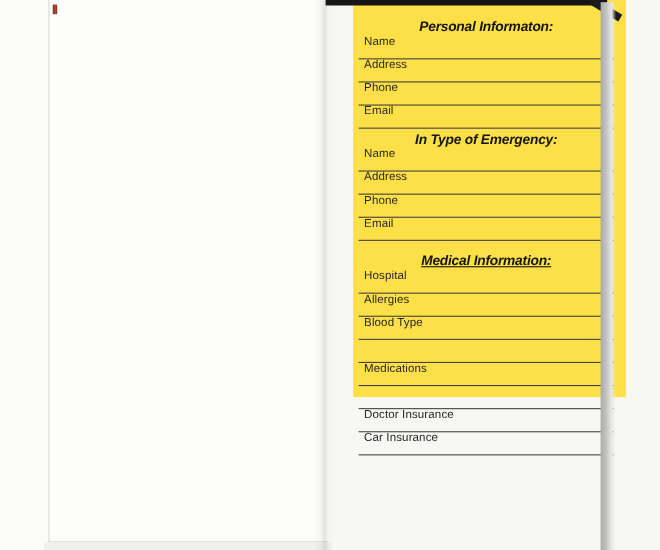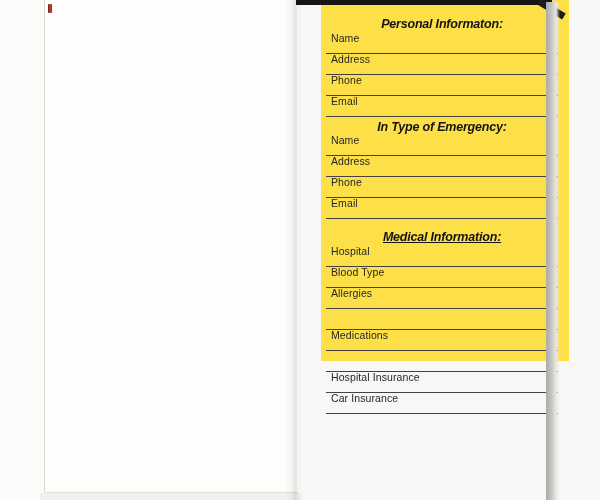--- a/index.html
+++ b/index.html
@@ -96,36 +96,36 @@
           <div class="row">
             <span class="label">Email</span>
           </div>
         </div>
         <div class="section">
           <div class="heading">Medical Information:</div>
           <div class="row">
             <span class="label">Hospital</span>
           </div>
           <div class="row">
-            <span class="label">Blood Type</span>
+            <span class="label">Allergies</span>
           </div>
           <div class="row">
-            <span class="label">Allergies</span>
+            <span class="label">Blood Type</span>
           </div>
           <div class="row">
             <span class="label"></span>
           </div>
           <div class="row">
             <span class="label">Medications</span>
           </div>
           <div class="row">
             <span class="label"></span>
           </div>
           <div class="row">
-            <span class="label">Hospital Insurance</span>
+            <span class="label">Doctor Insurance</span>
           </div>
           <div class="row">
             <span class="label">Car Insurance</span>
           </div>
         </div>
       </div>
   </div>
 
   <div class="cover-edge"></div>
   <div class="cover-corner"></div>

